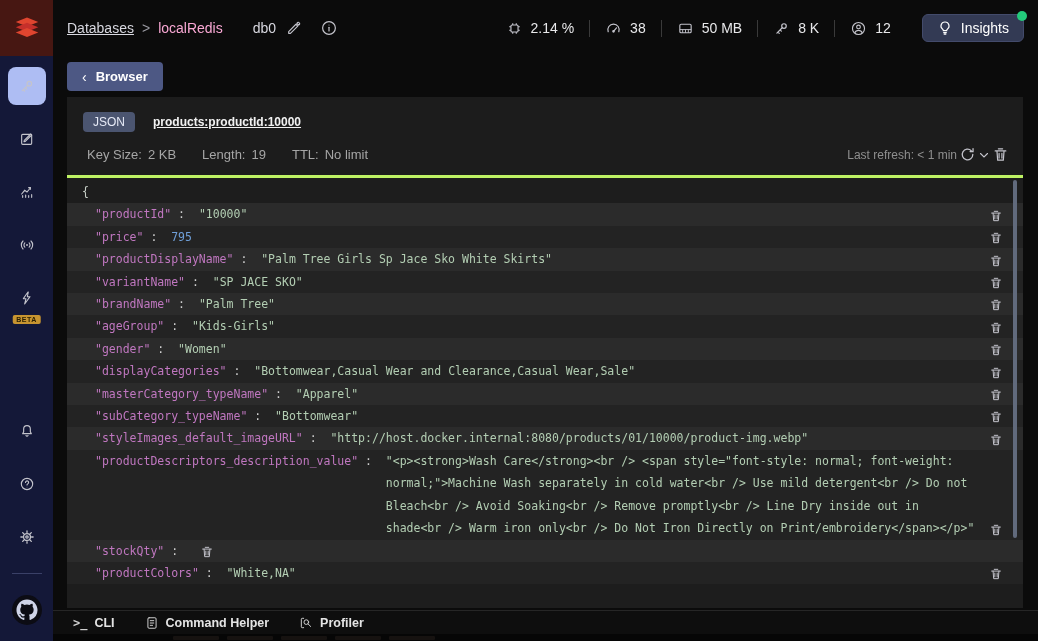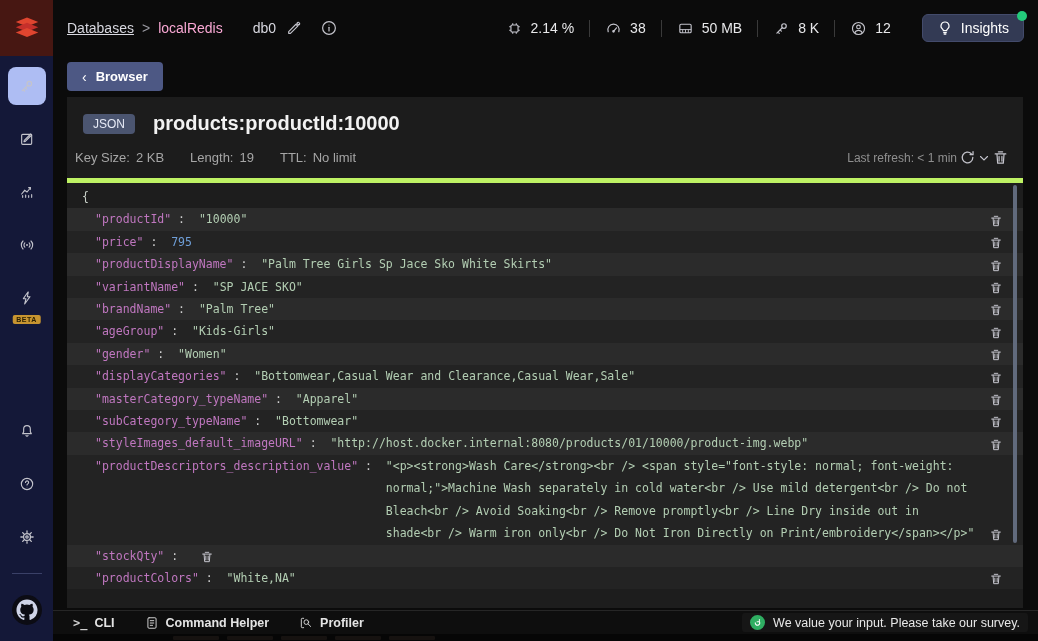--- a/index.html
+++ b/index.html
@@ -37,22 +37,22 @@
   .insights-btn { position:relative; margin-left:16px; height:28px; padding:0 14px; background:#333a54; border:1px solid #434b6b; border-radius:6px; color:#fff; font-size:14px; display:flex; align-items:center; gap:8px; cursor:pointer; }
   .insights-btn .dot { position:absolute; top:-4px; right:-4px; width:10px; height:10px; border-radius:50%; background:#23ca7a; }
 
   .browser-row { height:41px; display:flex; align-items:center; }
   .back-btn { margin-left:14px; height:29px; padding:0 15px; background:#4d5884; border:none; border-radius:4px; color:#fff; font-weight:bold; font-size:13px; display:flex; align-items:center; gap:9px; cursor:pointer; font-family:"Liberation Sans", sans-serif; }
   .back-chevron { font-size:14px; font-weight:normal; }
 
   .key-panel { margin:0 15px 0 14px; background:#1c1c1c; flex:1; display:flex; flex-direction:column; overflow:hidden; }
   .key-header { display:flex; align-items:center; gap:18px; padding:15px 16px 5px; }
   .type-badge { background:#4b5570; color:#e6eaf6; font-size:12px; padding:3px 10px; border-radius:4px; }
-  .key-name { color:#f2f2f2; font-size:20px; font-weight:bold; }
-  .key-meta { display:flex; align-items:center; padding:9px 14px 12px 8px; color:#a6a6a6; font-size:13px; border-bottom:5px solid #bef264; }
+  .key-name { color:#f2f2f2; font-size:12px; font-weight:bold;text-decoration:underline; }
+  .key-meta { display:flex; align-items:center; padding:9px 14px 12px 20px; color:#a6a6a6; font-size:13px; border-bottom:3px solid #bef264; }
   .meta-item { margin-right:26px; display:flex; gap:6px; }
   .meta-right { margin-left:auto; display:flex; align-items:center; gap:2px; }
   .refresh-label { color:#8f8f8f; font-size:12px; }
   .icon-btn { background:none; border:none; color:#d6d6d6; cursor:pointer; display:flex; align-items:center; padding:0; }
   .icon-btn svg { width:17px; height:17px; }
   .icon-btn.small svg { width:12px; height:12px; }
 
   .json-area { flex:1; position:relative; padding-top:3px; font-family:"DejaVu Sans Mono", monospace; font-size:11.5px; background:#1d1d1d; overflow:hidden; }
   .brace-line { padding-left:15px; color:#c9d1c9; line-height:22.4px; }
   .json-row { display:flex; align-items:flex-start; line-height:22.4px; padding-left:28px; padding-right:12px; }
@@ -507,29 +507,20 @@
             <span class="ic">
               <svg viewBox="0 0 24 24" fill="none" stroke="currentColor" stroke-width="1.7" stroke-linecap="round">
                 <path d="M8 4H5.5A1.5 1.5 0 004 5.5v13A1.5 1.5 0 005.5 20H8"></path>
                 <circle cx="12.5" cy="10.5" r="4"></circle>
                 <path d="M15.5 13.5 20 18"></path>
               </svg>
             </span>
             <span>Profiler</span>
           </span>
         </span>
-      <span class="survey">
-        <span class="survey-dot">
-          <svg viewBox="0 0 24 24" fill="none" stroke="currentColor" stroke-width="3" stroke-linecap="round">
-            <path d="M6 13a6 6 0 1011-3"></path>
-              <path d="M17 4v6h-6" stroke-width="2.5"></path>
-          </svg>
-        </span>
-        <span>We value your input. Please take our survey.</span>
-      </span>
     </footer>
 
     <div class="taskbar-sliver">
       <span></span>
         <span></span>
         <span></span>
         <span></span>
         <span></span>
     </div>
   </div>

